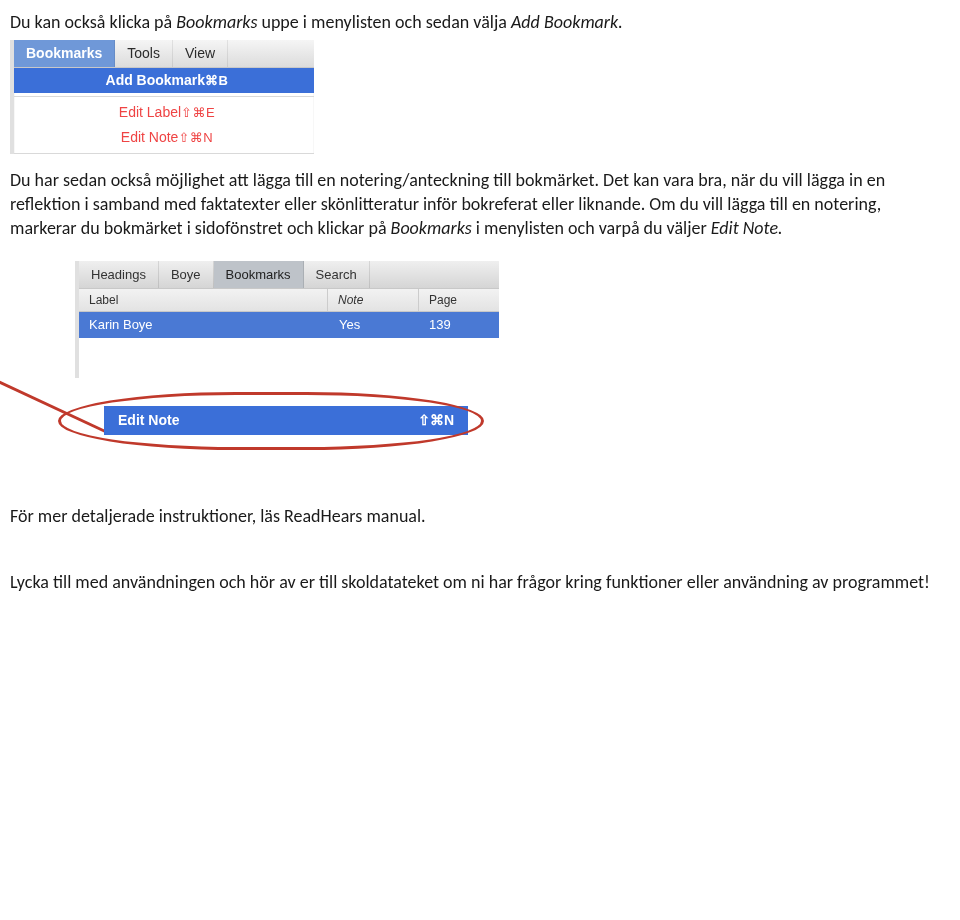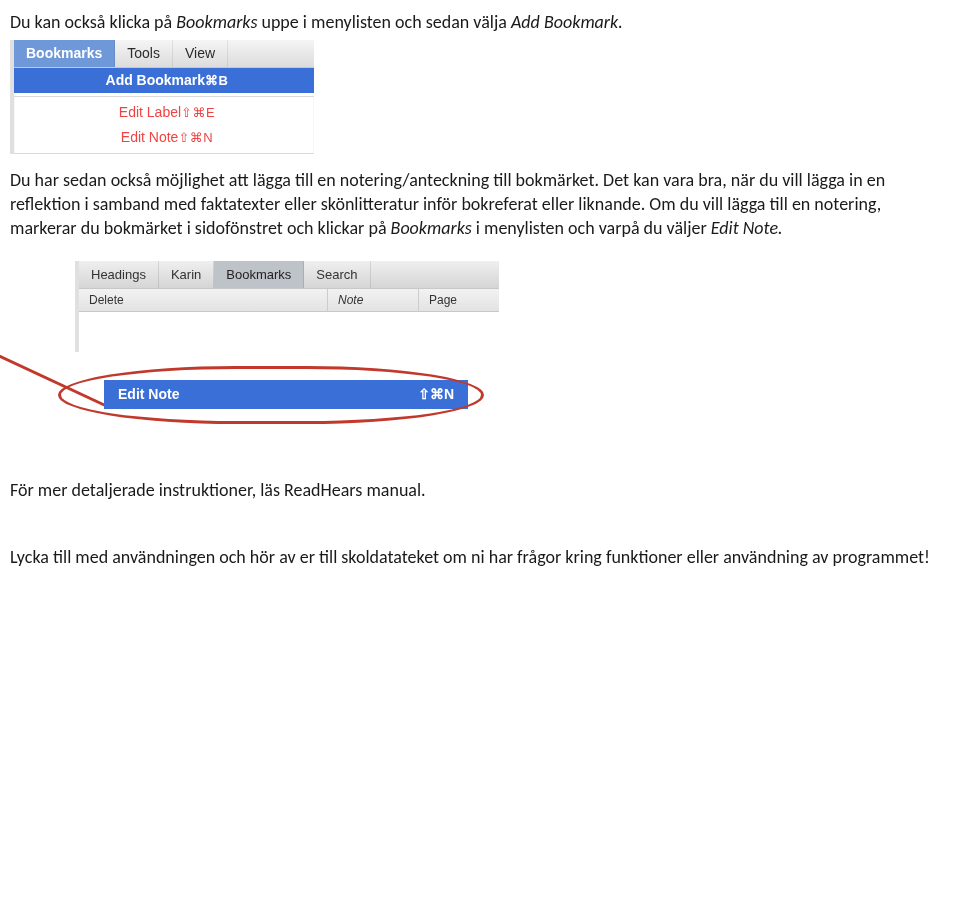--- a/index.html
+++ b/index.html
@@ -183,28 +183,33 @@
 </div>
 
 <p class="para">
   <span>Du har sedan också möjlighet att lägga till en notering/anteckning till bokmärket. Det kan vara bra, när du vill lägga in en reflektion i samband med faktatexter eller skönlitteratur inför bokreferat eller liknande. Om du vill lägga till en notering, markerar du bokmärket i sidofönstret och klickar på </span><span class="ital">Bookmarks</span><span> i menylisten och varpå du väljer </span><span class="ital">Edit Note.</span>
 </p>
 
 <div style="position:relative;">
   <div class="bmshot">
     <div class="bmtabs">
       <div class="bmtab">Headings</div>
-      <div class="bmtab">Karin</div>
+      <div class="bmtab">Boye</div>
       <div class="bmtab active">Bookmarks</div>
       <div class="bmtab">Search</div>
     </div>
     <div class="bmheaders">
-      <div class="bmh-label">Delete</div>
+      <div class="bmh-label">Label</div>
       <div class="bmh-note">Note</div>
       <div class="bmh-page">Page</div>
+    </div>
+    <div class="bmrow">
+      <div class="bmr-label">Karin Boye</div>
+      <div class="bmr-note">Yes</div>
+      <div class="bmr-page">139</div>
     </div>
     <div class="bmblank"></div>
   </div>
 
   <div class="editnote-wrap">
     <div class="redline"></div>
     <div class="editnote-bar">
       <span>Edit Note</span>
       <span class="sc">⇧⌘N</span>
     </div>

